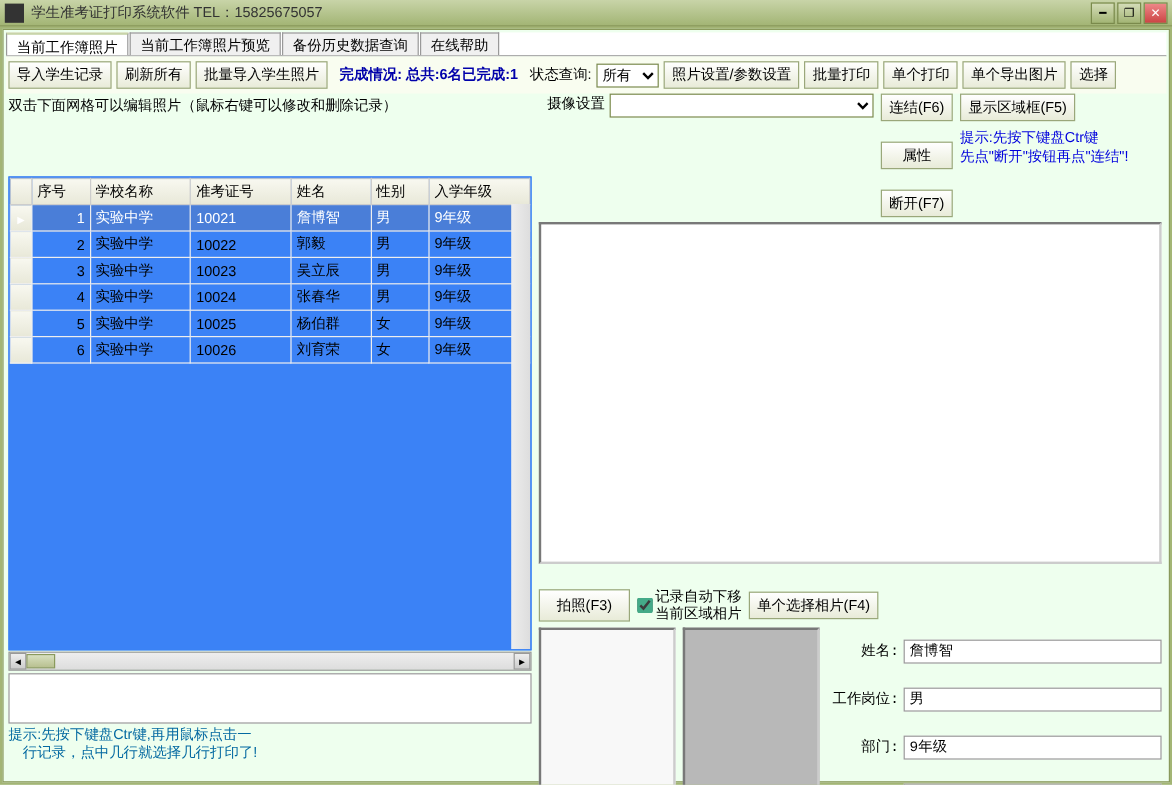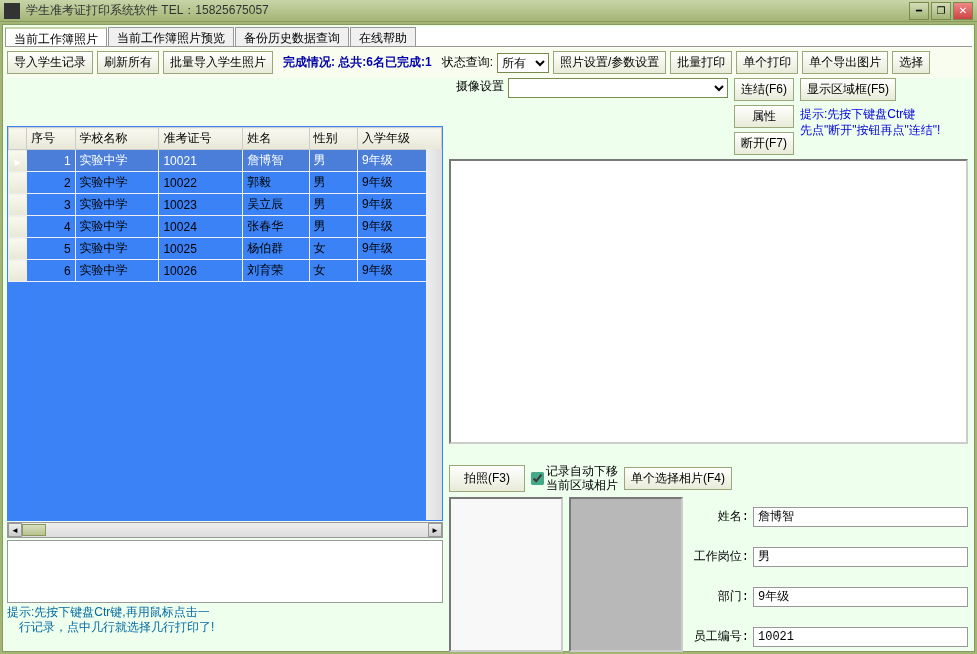--- a/index.html
+++ b/index.html
@@ -132,21 +132,21 @@
   position: absolute; top: 0; width: 14px; height: 14px;
   background: linear-gradient(#eee, #ccc); border: 1px solid #999;
   display: flex; align-items: center; justify-content: center; font-size: 8px;
 }
 .left-bottom-panel { flex: 1; border: 1px solid #999; background: #fff; margin-top: 2px; }
 .red-hint { color: #0369a1; font-size: 12px; padding: 2px 0; line-height: 1.3; }
 
 .cam-row { display: flex; align-items: flex-start; margin-bottom: 4px; gap: 4px; }
 .cam-label { width: 55px; text-align: right; }
 .cam-select { width: 220px; height: 20px; }
-.cam-btns { display: flex; flex-direction: column; gap: 4px; }
+.cam-btns { display: flex; flex-direction: column; gap: 17px; }
 .right-hint { color: #00d; font-size: 12px; max-width: 150px; line-height: 1.3; }
 .preview-box {
   border: 2px inset #ccc;
   background: #fff;
   height: 285px;
   margin-top: 4px;
 }
 .photo-controls { display: flex; align-items: center; gap: 6px; margin-top: 20px; }
 .checkbox-block { display: flex; align-items: center; gap: 2px; }
 .checkbox-text { line-height: 1.2; }
@@ -201,20 +201,21 @@
   </select>
   <button class="btn">照片设置/参数设置</button>
   <button class="btn">批量打印</button>
   <button class="btn">单个打印</button>
   <button class="btn">单个导出图片</button>
   <button class="btn">选择</button>
 </div>
 
 <div class="main">
   <div class="left">
+    <div class="grid-hint">双击下面网格可以编辑照片（鼠标右键可以修改和删除记录）</div>
     <div class="grid">
       <table>
         <thead>
                 <tr id="gridhead">
                   <th class="rowhead"></th>
                   <th>序号</th>
                   <th>学校名称</th>
                   <th>准考证号</th>
                   <th>姓名</th>
                   <th>性别</th>

